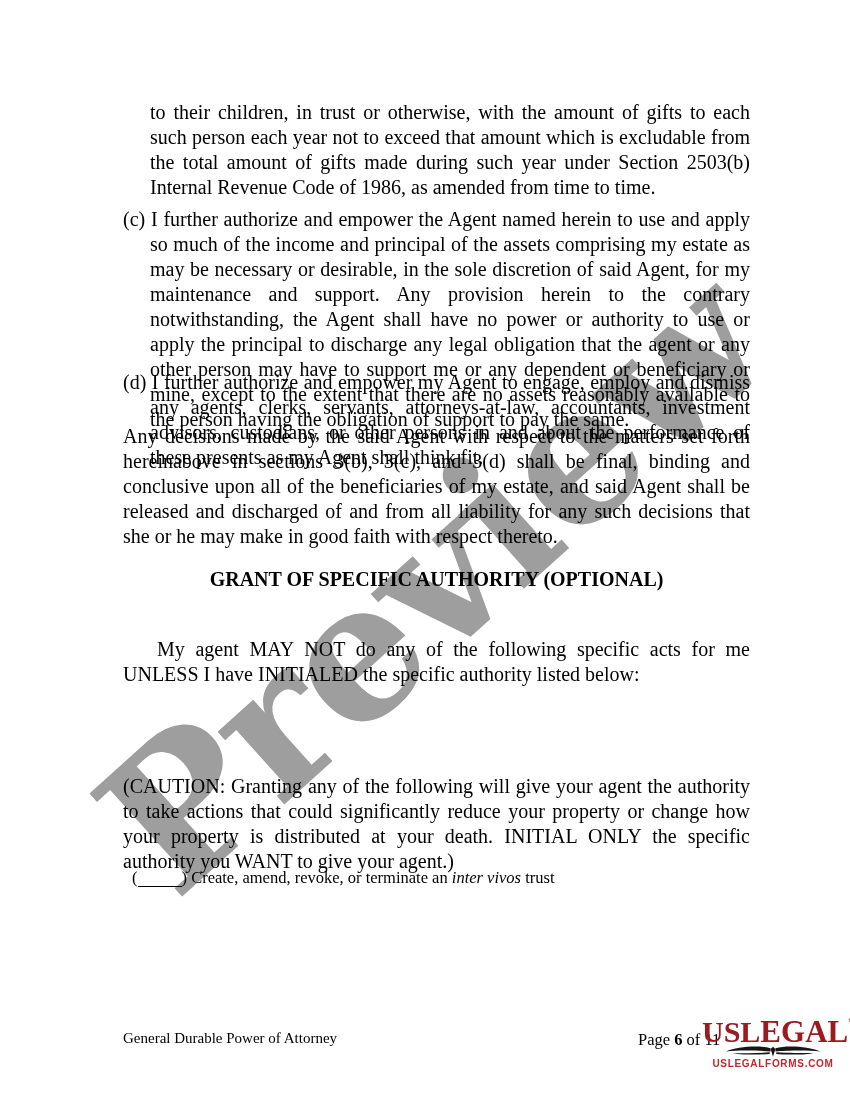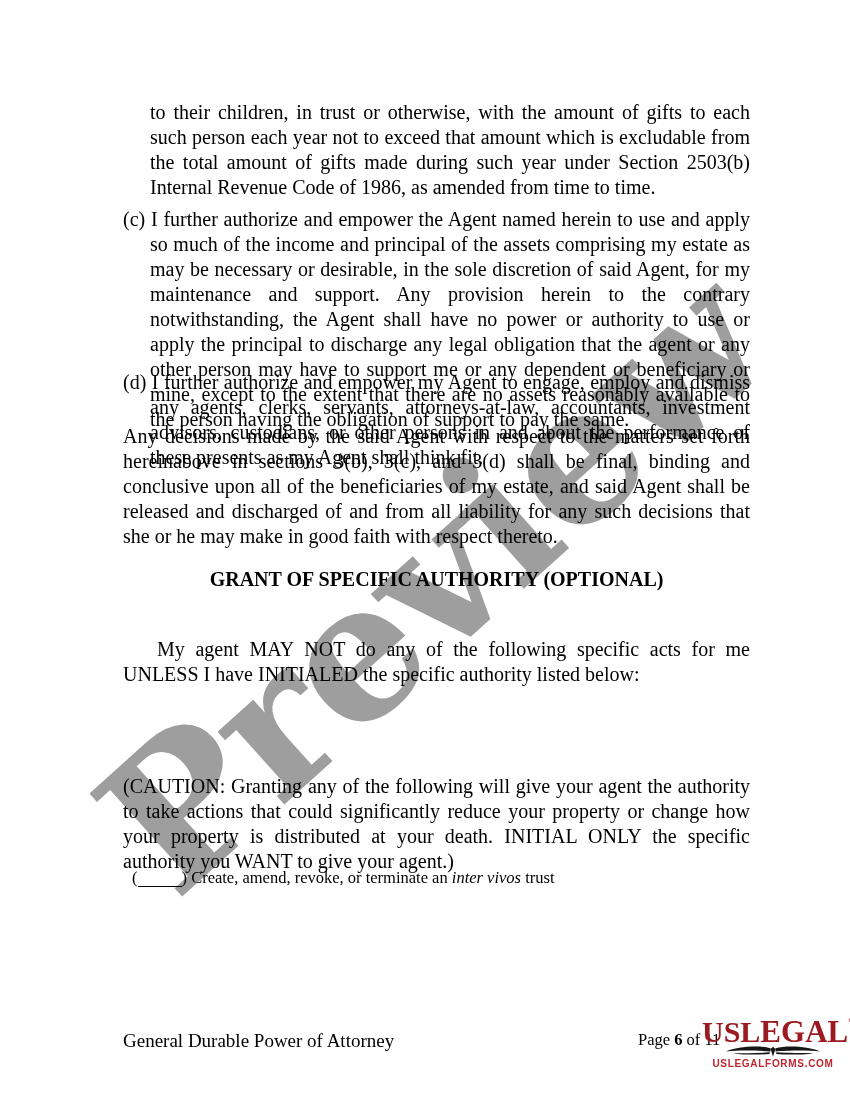--- a/index.html
+++ b/index.html
@@ -35,21 +35,21 @@
   .initial-line { position:absolute; left:132px; width:612px; z-index:2; font-size:16.5px; line-height:19px; }
   #item-trust { top:868px; }
   #item-gift { top:945px; }
   .blank {
     display:inline-block; width:44px; height:15px;
     border-bottom:1.5px solid #000; vertical-align:bottom;
   }
   .it { font-style:italic; }
 
   
-  #footer-left { position:absolute; left:123px; top:1030px; z-index:2; font-size:19px; }
+  #footer-left { position:absolute; left:123px; top:1030px; z-index:2; font-size:15px; }
   #footer-right { position:absolute; left:638px; top:1030px; z-index:2; font-size:16.5px; white-space:nowrap; }
   #footer-right .pagenum { font-weight:bold; }
 
   
   .logo {
     position:absolute; left:702px; top:1016px; width:142px; z-index:3;
     text-align:center; line-height:1; cursor:pointer;
   }
   .logo .brand-row { white-space:nowrap; }
   .logo .brand-big {

